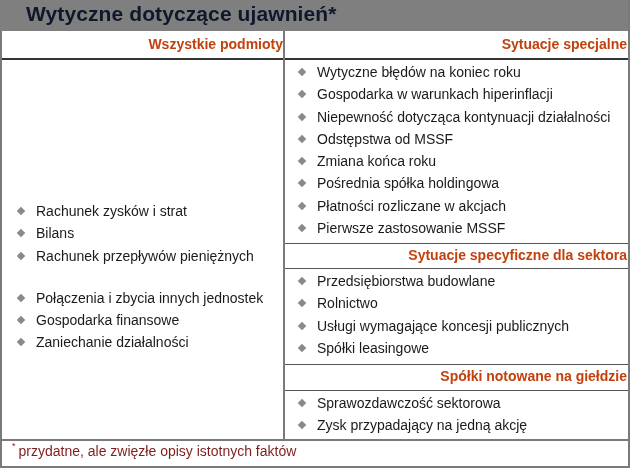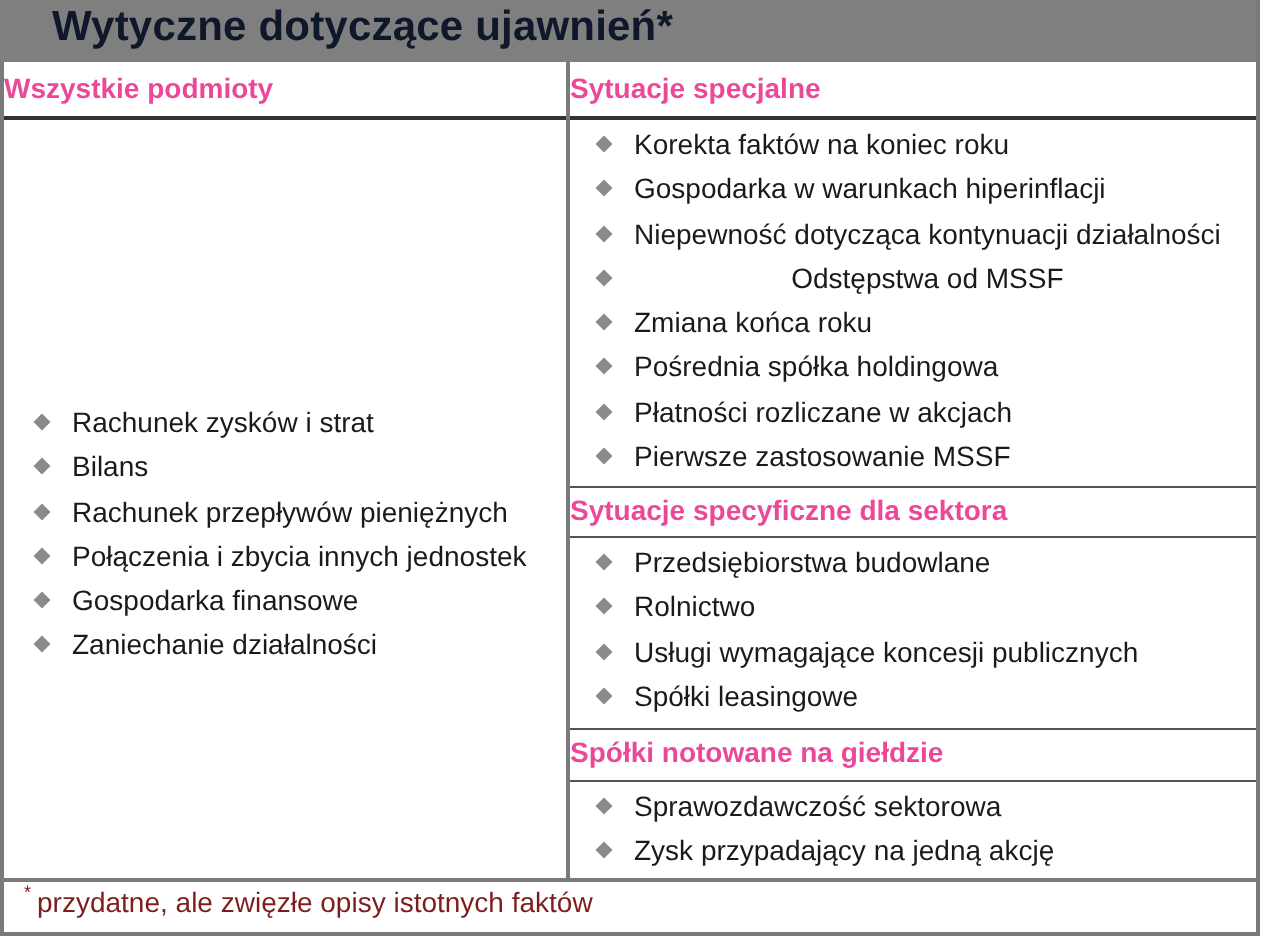--- a/index.html
+++ b/index.html
@@ -3,21 +3,21 @@
 <meta charset="utf-8">
 <style>
   html, body { margin: 0; padding: 0; background: #ffffff; }
   body { width: 632px; height: 471px; position: relative; overflow: hidden; font-family: "Liberation Sans", "DejaVu Sans", sans-serif; color: #1a1a1a; }
   .frame { position: absolute; left: 0; top: 0; width: 626px; height: 466px; border-left: 2px solid #7a7a7a; border-right: 2px solid #7a7a7a; border-bottom: 2px solid #7a7a7a; box-sizing: content-box; }
   .title-bar { position: absolute; left: 0; top: 0; width: 628px; height: 31px; background: #7f7f7f; }
   .title-text { position: absolute; left: 26px; top: 2px; font-size: 21px; font-weight: bold; color: #0f172a; letter-spacing: 0.1px; }
   .hline { position: absolute; left: 2px; width: 626px; height: 2px; background: #333; }
   .hline.thin { height: 1px; background: #555; }
   .vline { position: absolute; left: 283px; width: 2px; background: #7a7a7a; }
-  .col-head { position: absolute; font-size: 14px; font-weight: bold; text-align: left; color: #ec4899; }
+  .col-head { position: absolute; font-size: 14px; font-weight: bold; text-align: right; color: #c2410c; }
   .list { position: absolute; margin: 0; padding: 0; list-style: none; }
   .list li { position: relative; padding-left: 22px; font-size: 14px; color: #1a1a1a; white-space: nowrap; }
   .bullet { position: absolute; left: 4px; top: 5px; width: 6px; height: 6px; background: #8a8a8a; transform: rotate(45deg); }
   .footer { position: absolute; left: 12px; top: 443px; font-size: 14px; color: #7f1d1d; }
   .footer sup { font-size: 9px; vertical-align: top; position: relative; top: -2px; margin-right: 3px; }
 </style>
 </head>
 <body>
 
 <div class="frame"></div>
@@ -28,30 +28,30 @@
 <div class="col-head" style="left:2px; top:36px; width:281px;">Wszystkie podmioty</div>
 <div class="col-head" style="left:285px; top:36px; width:342px;">Sytuacje specjalne</div>
 <div class="hline" style="top:58px;"></div>
 
 <div class="vline" style="top:31px; height:408px;"></div>
 
 <ul class="list" style="left:14px; top:173px;">
   <li style="height:22.3px;margin-top:30px;"><span class="bullet"></span><span>Rachunek zysków i strat</span></li>
   <li style="height:22.3px;"><span class="bullet"></span><span>Bilans</span></li>
   <li style="height:22.3px;"><span class="bullet"></span><span>Rachunek przepływów pieniężnych</span></li>
-  <li style="height:22.3px;"><span class="bullet"></span><span>Połączenia i zbycia innych jednostek</span></li>
+  <li style="height:22.3px;margin-top:20px;"><span class="bullet"></span><span>Połączenia i zbycia innych jednostek</span></li>
   <li style="height:22.3px;"><span class="bullet"></span><span>Gospodarka finansowe</span></li>
   <li style="height:22.3px;"><span class="bullet"></span><span>Zaniechanie działalności</span></li>
 </ul>
 
 <ul class="list" style="left:295px; top:64px;">
-  <li style="height:22.3px;"><span class="bullet"></span><span>Korekta faktów na koniec roku</span></li>
+  <li style="height:22.3px;"><span class="bullet"></span><span>Wytyczne błędów na koniec roku</span></li>
   <li style="height:22.3px;"><span class="bullet"></span><span>Gospodarka w warunkach hiperinflacji</span></li>
   <li style="height:22.3px;text-align:center;"><span class="bullet"></span><span>Niepewność dotycząca kontynuacji działalności</span></li>
-  <li style="height:22.3px;text-align:center;"><span class="bullet"></span><span>Odstępstwa od MSSF</span></li>
+  <li style="height:22.3px;"><span class="bullet"></span><span>Odstępstwa od MSSF</span></li>
   <li style="height:22.3px;"><span class="bullet"></span><span>Zmiana końca roku</span></li>
   <li style="height:22.3px;"><span class="bullet"></span><span>Pośrednia spółka holdingowa</span></li>
   <li style="height:22.3px;"><span class="bullet"></span><span>Płatności rozliczane w akcjach</span></li>
   <li style="height:22.3px;"><span class="bullet"></span><span>Pierwsze zastosowanie MSSF</span></li>
 </ul>
 
 <div class="hline thin" style="top:243px; left:285px; width:343px;"></div>
 <div class="col-head" style="left:285px; top:247px; width:342px;">Sytuacje specyficzne dla sektora</div>
 <div class="hline thin" style="top:268px; left:285px; width:343px;"></div>
 <ul class="list" style="left:295px; top:273px;">

